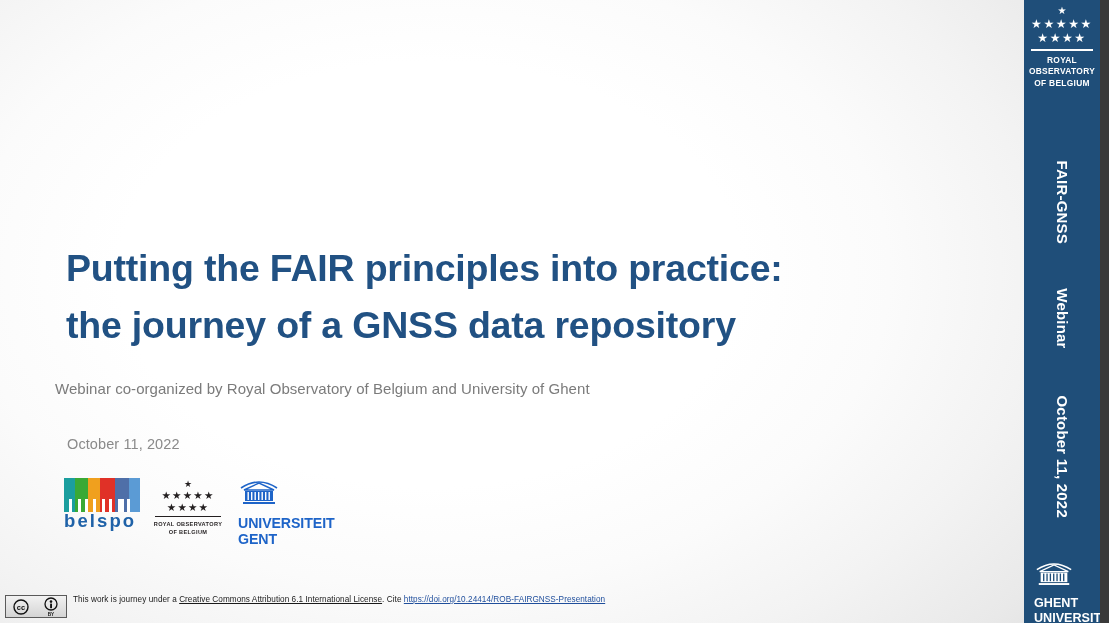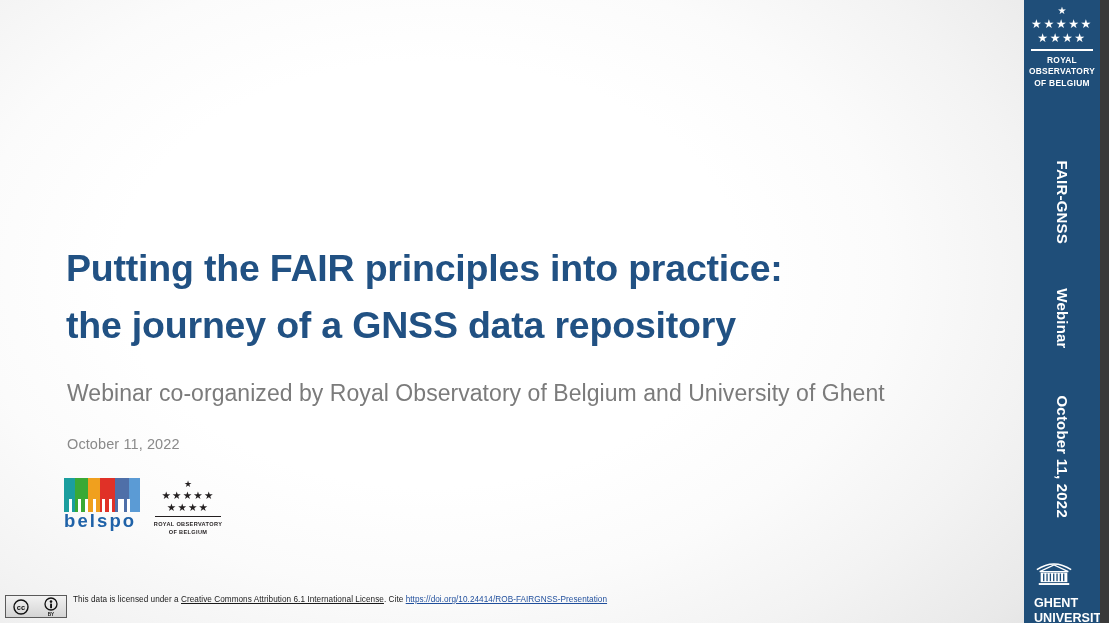--- a/index.html
+++ b/index.html
@@ -52,25 +52,25 @@
     color: #215183;
     font-size: 37.5px;
     font-weight: bold;
     line-height: 1.52;
     letter-spacing: -0.2px;
     white-space: pre-line;
   }
 
   #subtitle {
     position: absolute;
-    left: 67px;
+    left: 55px;
     top: 380px;
     width: 870px;
     color: #7b7b7b;
-    font-size: 23px;
+    font-size: 15px;
     font-weight: normal;
     letter-spacing: 0.05px;
   }
 
   #date {
     position: absolute;
     left: 67px;
     top: 436px;
     color: #8a8a8a;
     font-size: 14.5px;
@@ -311,37 +311,56 @@
         <div class="stars">
           <div class="srow1">★</div>
           <div class="srow2">★★★★★</div>
           <div class="srow3">★★★★</div>
         </div>
         <div class="rule"></div>
         <div class="rname">ROYAL OBSERVATORY
 OF BELGIUM</div>
       </div>
 
+      <div class="ugent">
+        <div class="temple">
+          <svg width="42" height="30" viewBox="0 0 42 30" aria-hidden="true">
+            <path d="M3 10 Q21 -2 39 10" fill="none" stroke="#1e64c8" stroke-width="1.6"></path>
+            <path d="M6 12 L21 5 L36 12 Z" fill="none" stroke="#1e64c8" stroke-width="1.4"></path>
+            <rect x="7" y="13" width="28" height="10" fill="#1e64c8"></rect>
+            <rect x="9.5" y="14" width="1.4" height="8" fill="#ffffff"></rect>
+            <rect x="13" y="14" width="1.4" height="8" fill="#ffffff"></rect>
+            <rect x="16.5" y="14" width="1.4" height="8" fill="#ffffff"></rect>
+            <rect x="20" y="14" width="1.4" height="8" fill="#ffffff"></rect>
+            <rect x="23.5" y="14" width="1.4" height="8" fill="#ffffff"></rect>
+            <rect x="27" y="14" width="1.4" height="8" fill="#ffffff"></rect>
+            <rect x="30.5" y="14" width="1.4" height="8" fill="#ffffff"></rect>
+            <rect x="5" y="24" width="32" height="2" fill="#1e64c8"></rect>
+          </svg>
+        </div>
+        <div class="uname">UNIVERSITEIT
+GENT</div>
+      </div>
 
     </div>
 
     <div id="license-bar">
       <div id="cc-badge">
         <svg width="16" height="16" viewBox="0 0 16 16" aria-hidden="true">
           <circle cx="8" cy="8" r="7" fill="none" stroke="#111" stroke-width="1.4"></circle>
           <text x="8" y="11.2" font-family="Liberation Sans, sans-serif" font-size="7.5" font-weight="bold" text-anchor="middle" fill="#111">cc</text>
         </svg>
         <svg width="16" height="20" viewBox="0 0 16 20" aria-hidden="true">
           <circle cx="8" cy="7" r="6" fill="none" stroke="#111" stroke-width="1.3"></circle>
           <circle cx="8" cy="4.6" r="1.3" fill="#111"></circle>
           <rect x="7.1" y="6.6" width="1.9" height="4.6" fill="#111"></rect>
           <text x="8" y="19" font-family="Liberation Sans, sans-serif" font-size="4.6" font-weight="bold" text-anchor="middle" fill="#111">BY</text>
         </svg>
       </div>
-      <div id="license-text"><span>This data is licensed under a </span><span class="lnk">Creative Commons Attribution 6.1 International License</span><span>. Cite </span><span class="lnk-blue">https://doi.org/10.24414/ROB-FAIRGNSS-Presentation</span></div>
+      <div id="license-text"><span>This work is journey under a </span><span class="lnk">Creative Commons Attribution 6.1 International License</span><span>. Cite </span><span class="lnk-blue">https://doi.org/10.24414/ROB-FAIRGNSS-Presentation</span></div>
     </div>
 
   </div>
 
   <div id="sidebar">
 
     <div id="sb-rob">
       <div class="stars">
         <div class="srow1">★</div>
         <div class="srow2">★★★★★</div>

